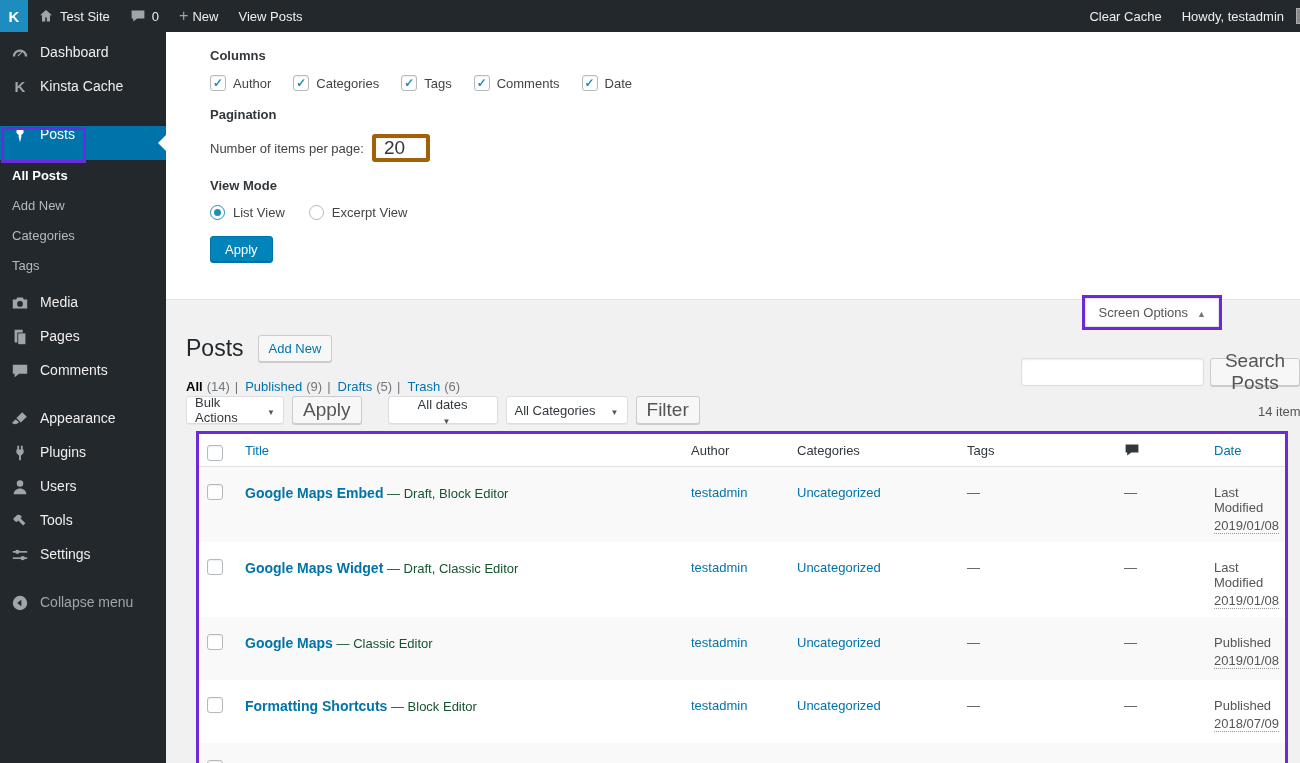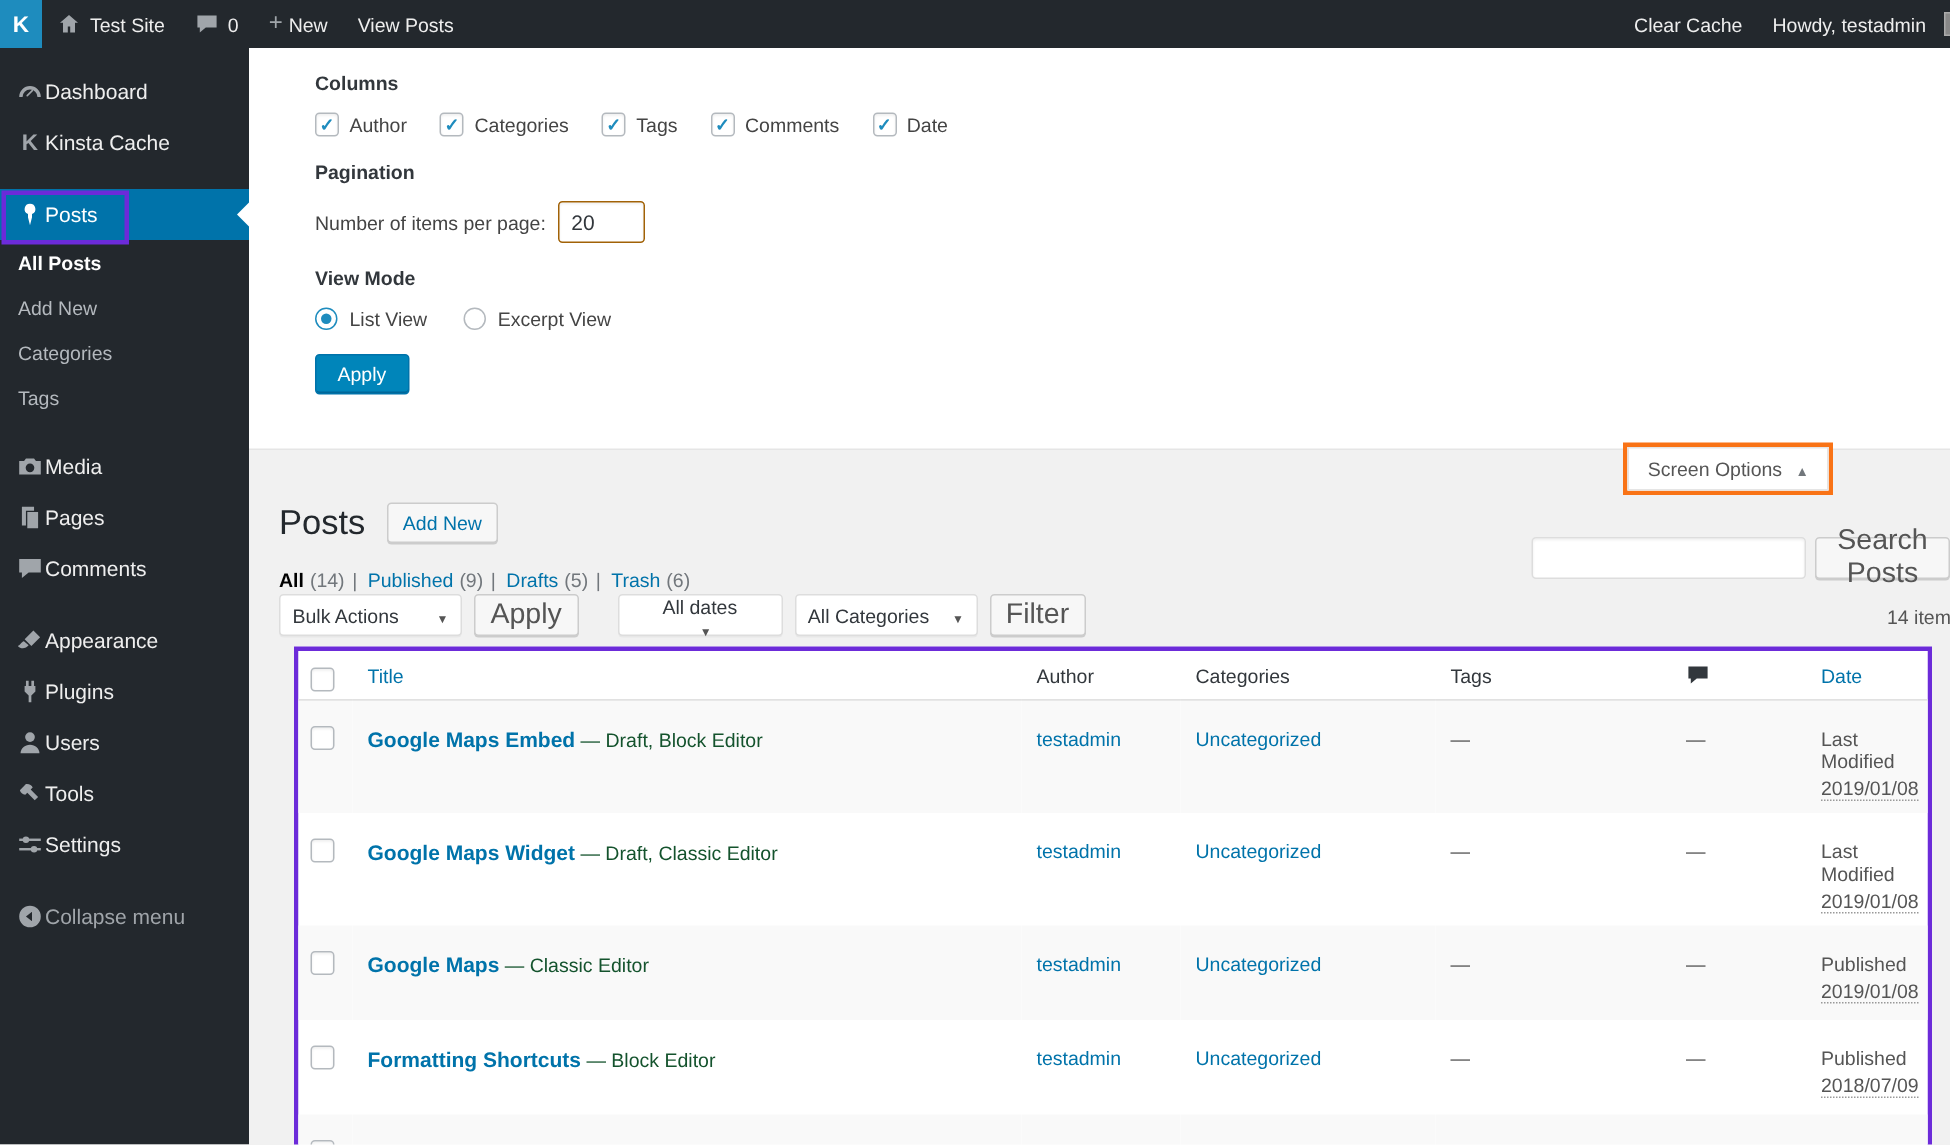--- a/index.html
+++ b/index.html
@@ -19,21 +19,21 @@
   }
   .ab-item { display:flex; align-items:center; gap:6px; height:32px; padding:0 10px; color:#eee; font-size:13px; cursor:pointer; }
   .ab-logo { width:28px; height:32px; background:#1e8cbe; color:#fff; display:flex; align-items:center; justify-content:center; font-weight:bold; font-size:15px; }
   .ab-ico svg { width:16px; height:16px; fill:#a0a5aa; display:block; }
   .ab-plus { font-size:16px; color:#a0a5aa; line-height:1; margin-right:-2px; }
   .ab-right { margin-left:auto; display:flex; align-items:center; }
   .ab-avatar { width:16px; height:16px; background:#888; border:1px solid #aaa; margin-left:6px; margin-right:-12px; flex:none; }
 
   
   #sidebar { position:absolute; top:32px; left:0; width:166px; height:731px; background:#23282d; padding-top:12px; z-index:50; }
-  .menu-item { position:relative; display:flex; align-items:center; height:34px; padding:0 12px 0 10px; font-size:14px; color:#eee; cursor:pointer; }
+  .menu-item { position:relative; display:flex; gap:10px; height:34px; padding:0 12px 0 10px; font-size:14px; color:#eee; cursor:pointer; }
   .menu-item .dico { width:20px; text-align:center; flex:none; }
   .menu-item .dico svg { width:18px; height:18px; fill:#a0a5aa; display:block; margin:0 auto; }
   .menu-item .kletter { font-weight:bold; font-size:15px; color:#a0a5aa; }
   .menu-item.active { background:#0073aa; color:#fff; }
   .menu-item.active .dico svg { fill:#fff; }
   .menu-item.active::after {
     content:""; position:absolute; right:0; top:50%; margin-top:-8px;
     border:8px solid transparent; border-right-color:#fff;
   }
   .submenu .sub-item { height:30px; display:flex; align-items:center; padding:0 12px; font-size:13px; color:#b4b9be; cursor:pointer; }
@@ -52,39 +52,39 @@
   .screen-panel {
     position:absolute; top:0; left:0; width:1134px; height:268px;
     background:#fff; border-bottom:1px solid #e5e5e5; padding:16px 3px 0 44px; z-index:1;
   }
   .so-heading { color:#32373c; font-weight:600; margin-bottom:12px; }
   .so-checkrow { display:flex; align-items:center; gap:22px; margin-bottom:16px; }
   .so-check { display:flex; align-items:center; gap:7px; color:#444; cursor:pointer; }
   .cb { width:16px; height:16px; border:1px solid #b4b9be; border-radius:3px; background:#fff; display:inline-flex; align-items:center; justify-content:center; flex:none; cursor:pointer; box-shadow:inset 0 1px 2px rgba(0,0,0,.07); }
   .cb.checked::after { content:"✓"; color:#1e8cbe; font-size:12px; font-weight:bold; }
   .so-pag-row { display:flex; align-items:center; gap:8px; margin-bottom:16px; }
-  .so-input { width:58px; height:28px; border:1px solid #a16207; border-radius:3px; padding:3px 8px; font-size:14px; color:#32373c; box-shadow:inset 0 1px 2px rgba(0,0,0,.07); font-family:"Liberation Sans",sans-serif; }
+  .so-input { width:58px; height:28px; border:4px solid #a16207; border-radius:3px; padding:3px 8px; font-size:19px; color:#32373c; box-shadow:inset 0 1px 2px rgba(0,0,0,.07); font-family:"Liberation Sans",sans-serif; }
   .so-radiorow { display:flex; align-items:center; gap:24px; margin-bottom:16px; }
   .so-radio { display:flex; align-items:center; gap:8px; color:#444; cursor:pointer; }
   .radio { width:15px; height:15px; border:1px solid #b4b9be; border-radius:50%; background:#fff; position:relative; flex:none; cursor:pointer; }
   .radio.selected { border-color:#1e8cbe; }
   .radio.selected::after { content:""; position:absolute; left:3px; top:3px; right:3px; bottom:3px; border-radius:50%; background:#1e8cbe; }
   .btn-primary {
     display:inline-block; background:#0085ba; border:1px solid #0073aa; color:#fff;
     padding:5px 14px; border-radius:3px; font-size:13px; cursor:pointer;
     box-shadow:inset 0 -1px 0 #006799; font-family:"Liberation Sans",sans-serif;
   }
   .btn {
     display:inline-flex; align-items:center; background:#f7f7f7; border:1px solid #ccc; color:#555;
     padding:0 10px; height:28px; border-radius:3px; font-size:19px; cursor:pointer;
     box-shadow:0 1px 0 #ccc; font-family:"Liberation Sans",sans-serif;
   }
 
   
-  .so-tab-wrap { position:absolute; top:263px; right:78px; border:3px solid #f97316; background:#fff; z-index:2; }
+  .so-tab-wrap { position:absolute; top:263px; right:78px; border:3px solid #6d28d9; background:#fff; z-index:2; }
   .so-tab { display:flex; align-items:center; gap:9px; background:#fff; border:1px solid #e5e5e5; padding:6px 12px; color:#555; cursor:pointer; }
   .so-caret::after { content:"▲"; font-size:9px; color:#72777c; }
 
   
   .page-head { position:absolute; top:303px; left:20px; display:flex; align-items:center; gap:14px; }
   .page-head h1 { font-size:23px; font-weight:400; color:#23282d; line-height:1.2; }
   .add-new { padding:5px 10px; border:1px solid #ccc; background:#f7f7f7; color:#0073aa; border-radius:3px; font-size:13px; cursor:pointer; box-shadow:0 1px 0 #ccc; }
 
   
   .subsubsub { position:absolute; top:347px; left:20px; display:flex; align-items:center; font-size:13px; }
@@ -95,21 +95,21 @@
   .subsubsub .sep { color:#72777c; margin:0 7px 0 5px; }
 
   
   .search-box { position:absolute; top:326px; left:855px; display:flex; gap:6px; align-items:center; }
   .search-input { width:183px; height:28px; border:1px solid #ddd; border-radius:3px; padding:3px 8px; font-size:13px; box-shadow:inset 0 1px 2px rgba(0,0,0,.07); font-family:"Liberation Sans",sans-serif; }
 
   
   .tablenav { position:absolute; top:364px; left:20px; display:flex; align-items:center; gap:8px; }
   .fselect { display:flex; align-items:center; justify-content:space-between; height:28px; padding:0 8px; border:1px solid #ddd; border-radius:3px; background:#fff; color:#32373c; cursor:pointer; box-shadow:0 1px 0 rgba(0,0,0,.04); }
   .fselect .caret::after { content:"▼"; font-size:8px; color:#555; margin-left:8px; }
-  .w-bulk { width:122px;gap:12px; } .w-dates { width:110px; } .w-cats { width:122px; }
+  .w-bulk { width:98px;gap:12px; } .w-dates { width:110px; } .w-cats { width:122px; }
   .ml { margin-left:18px;flex-direction:column; }
   .items-count { position:absolute; top:372px; left:1092px; color:#555; white-space:nowrap; }
 
   
   .table-annotation { position:absolute; top:399px; left:30px; width:1092px; height:430px; border:3px solid #6c2bd9; background:#fff; z-index:3; }
   table.posts { border-collapse:collapse; width:1086px; table-layout:fixed; background:#fff; font-size:13px; }
   table.posts thead th { text-align:left; font-weight:400; color:#32373c; padding:8px 10px; border-bottom:1px solid #e1e1e1; height:30px; }
   table.posts thead th.sortable a { color:#0073aa; }
   table.posts tbody tr { height:63px; }
   table.posts tbody tr:nth-child(odd) { background:#f9f9f9; }

